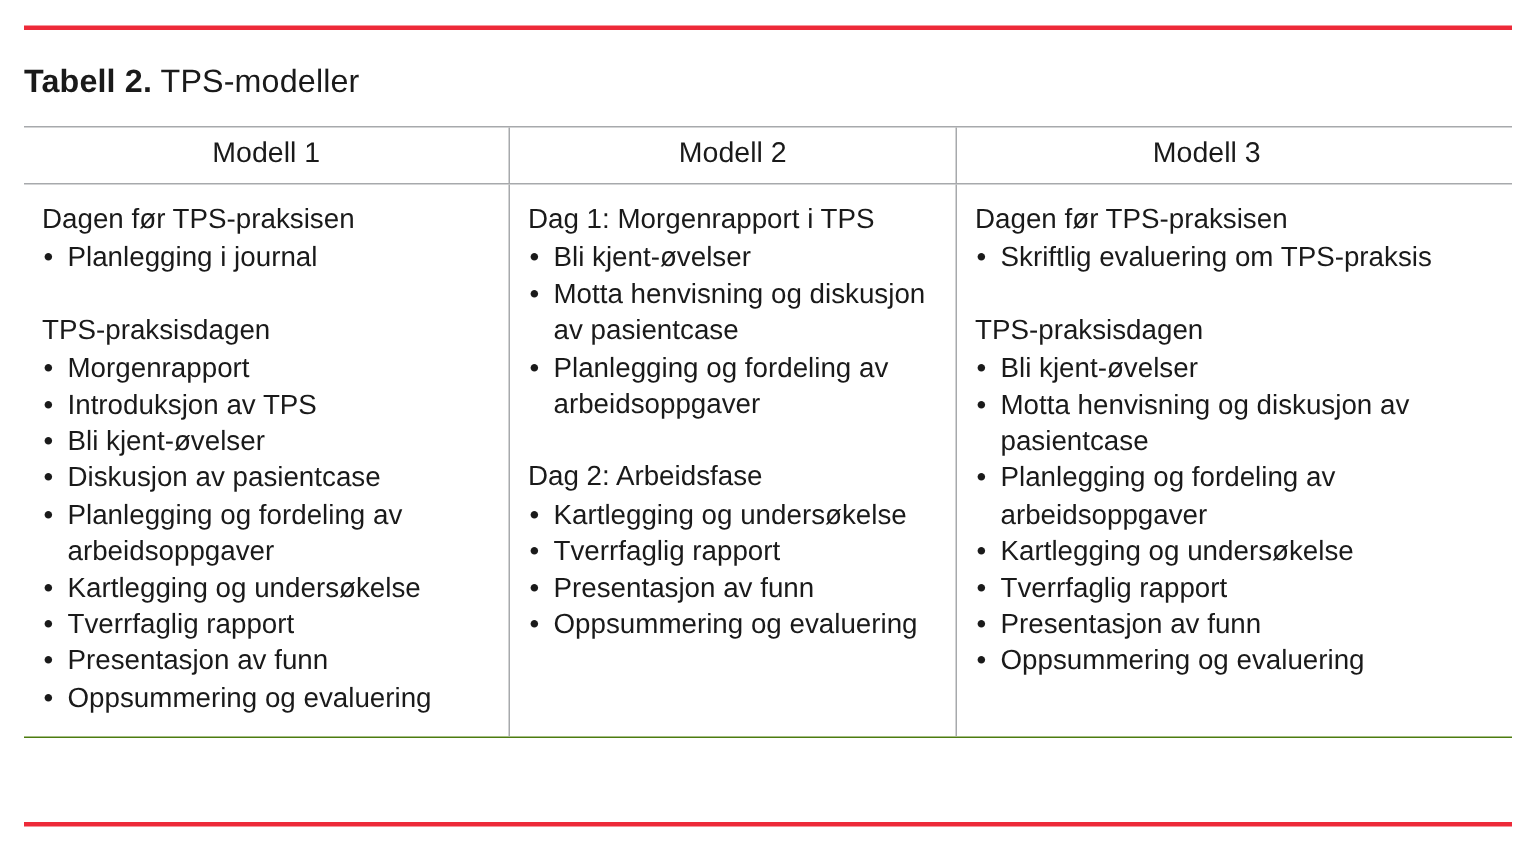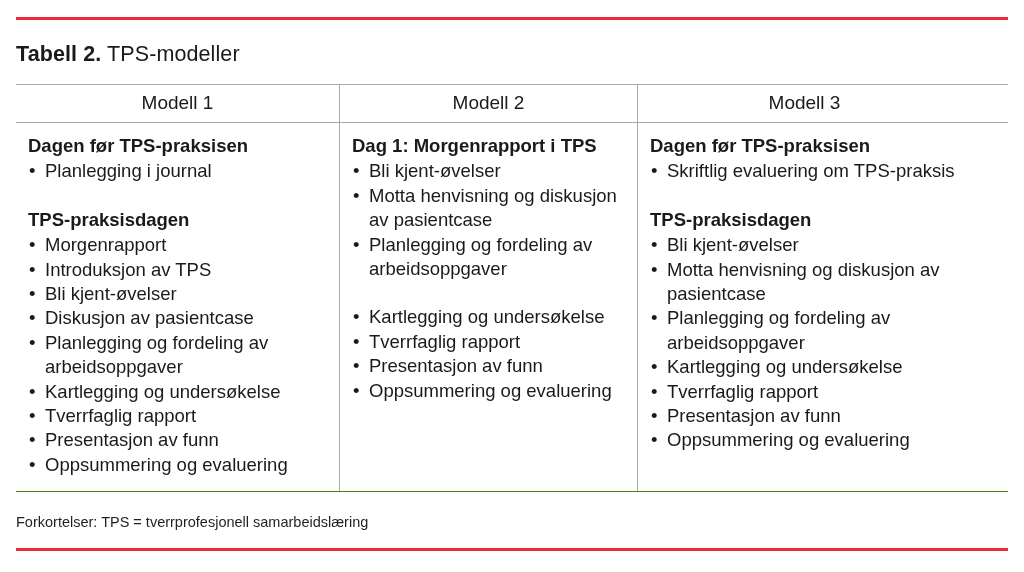--- a/index.html
+++ b/index.html
@@ -87,21 +87,21 @@
   .cell {
     padding: 11px 10px 14px 12px;
     font-size: 18.5px;
     line-height: 24.4px;
     color: #1a1a1a;
   }
   .block + .block {
     margin-top: 24px;
   }
   .block-head {
-    font-weight: bold;
+    font-weight: normal;
     font-size: 18.5px;
     line-height: 24.4px;
     margin-bottom: 1px;
   }
   ul.items {
     list-style: none;
     margin: 0;
     padding: 0;
   }
   ul.items li {
@@ -177,20 +177,21 @@
       <div class="col col-2 cell">
         <div class="block">
           <div class="block-head">Dag 1: Morgenrapport i TPS</div>
           <ul class="items">
             <li>Bli kjent-øvelser</li>
             <li>Motta henvisning og diskusjon av pasientcase</li>
             <li>Planlegging og fordeling av arbeidsoppgaver</li>
           </ul>
         </div>
         <div class="block">
+          <div class="block-head">Dag 2: Arbeidsfase</div>
           <ul class="items">
             <li>Kartlegging og undersøkelse</li>
             <li>Tverrfaglig rapport</li>
             <li>Presentasjon av funn</li>
             <li>Oppsummering og evaluering</li>
           </ul>
         </div>
       </div>
 
       <div class="col col-3 cell">
@@ -210,17 +211,16 @@
             <li>Tverrfaglig rapport</li>
             <li>Presentasjon av funn</li>
             <li>Oppsummering og evaluering</li>
           </ul>
         </div>
       </div>
 
     </div>
   </div>
 
-  <div class="footnote">Forkortelser: TPS = tverrprofesjonell samarbeidslæring</div>
 
   <div class="rule-bottom"></div>
 
 </div>
 
 </body></html>

